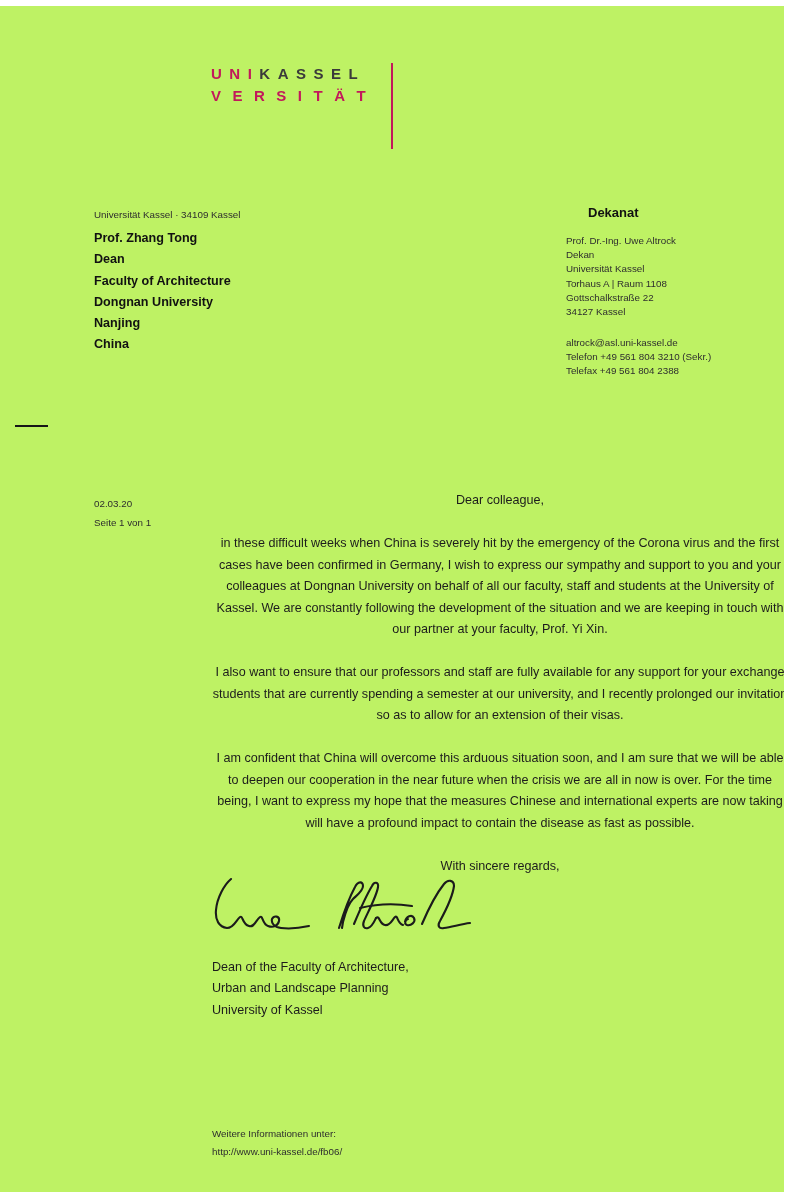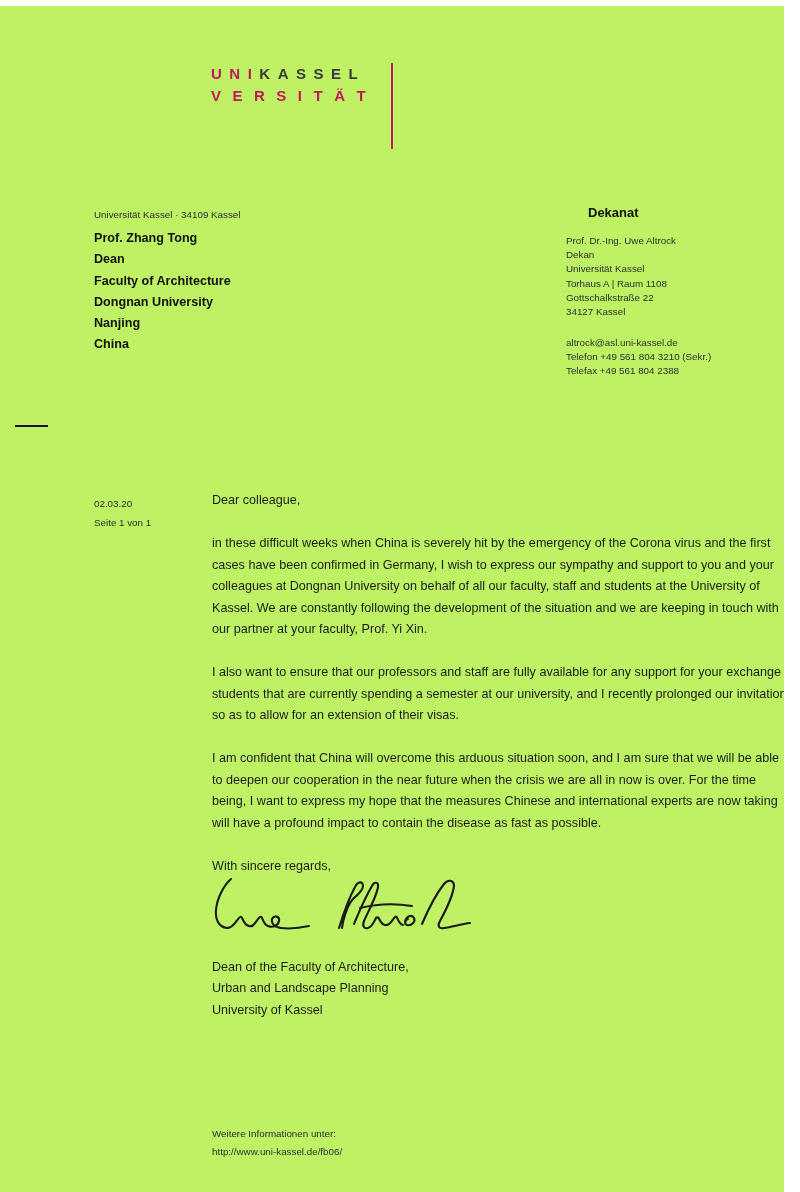--- a/index.html
+++ b/index.html
@@ -28,21 +28,21 @@
   .contact-heading{left:566px;top:199px;font-size:13px;font-weight:bold;color:#111;padding-left:22px;}
   .contact-address{left:566px;top:228px;font-size:9.8px;line-height:14.2px;color:#2e2e2e;}
   .contact-comm{left:566px;top:330px;font-size:9.8px;line-height:14.2px;color:#2e2e2e;}
 
   .fold-mark{left:15px;top:419px;width:33px;height:2px;background:#161616;}
 
   .date-block{left:94px;top:489px;font-size:9.8px;line-height:18.5px;color:#2e2e2e;}
 
   
   .body-col{left:212px;top:484px;width:576px;font-size:12.6px;line-height:21.5px;color:#1c1c1c;}
-  .body-col p{margin:0 0 21.5px 0;}
+  .body-col p{margin:0 0 21.5px 0;text-align:center;}
 
   .signature{left:206px;top:864px;}
   .signoff{left:212px;top:951px;font-size:12.6px;line-height:21.3px;color:#1c1c1c;}
 
   .footer{left:212px;top:1119px;font-size:9.8px;line-height:17.5px;color:#2e2e2e;}
 </style>
 </head>
 <body>
 
 <div class="page">

